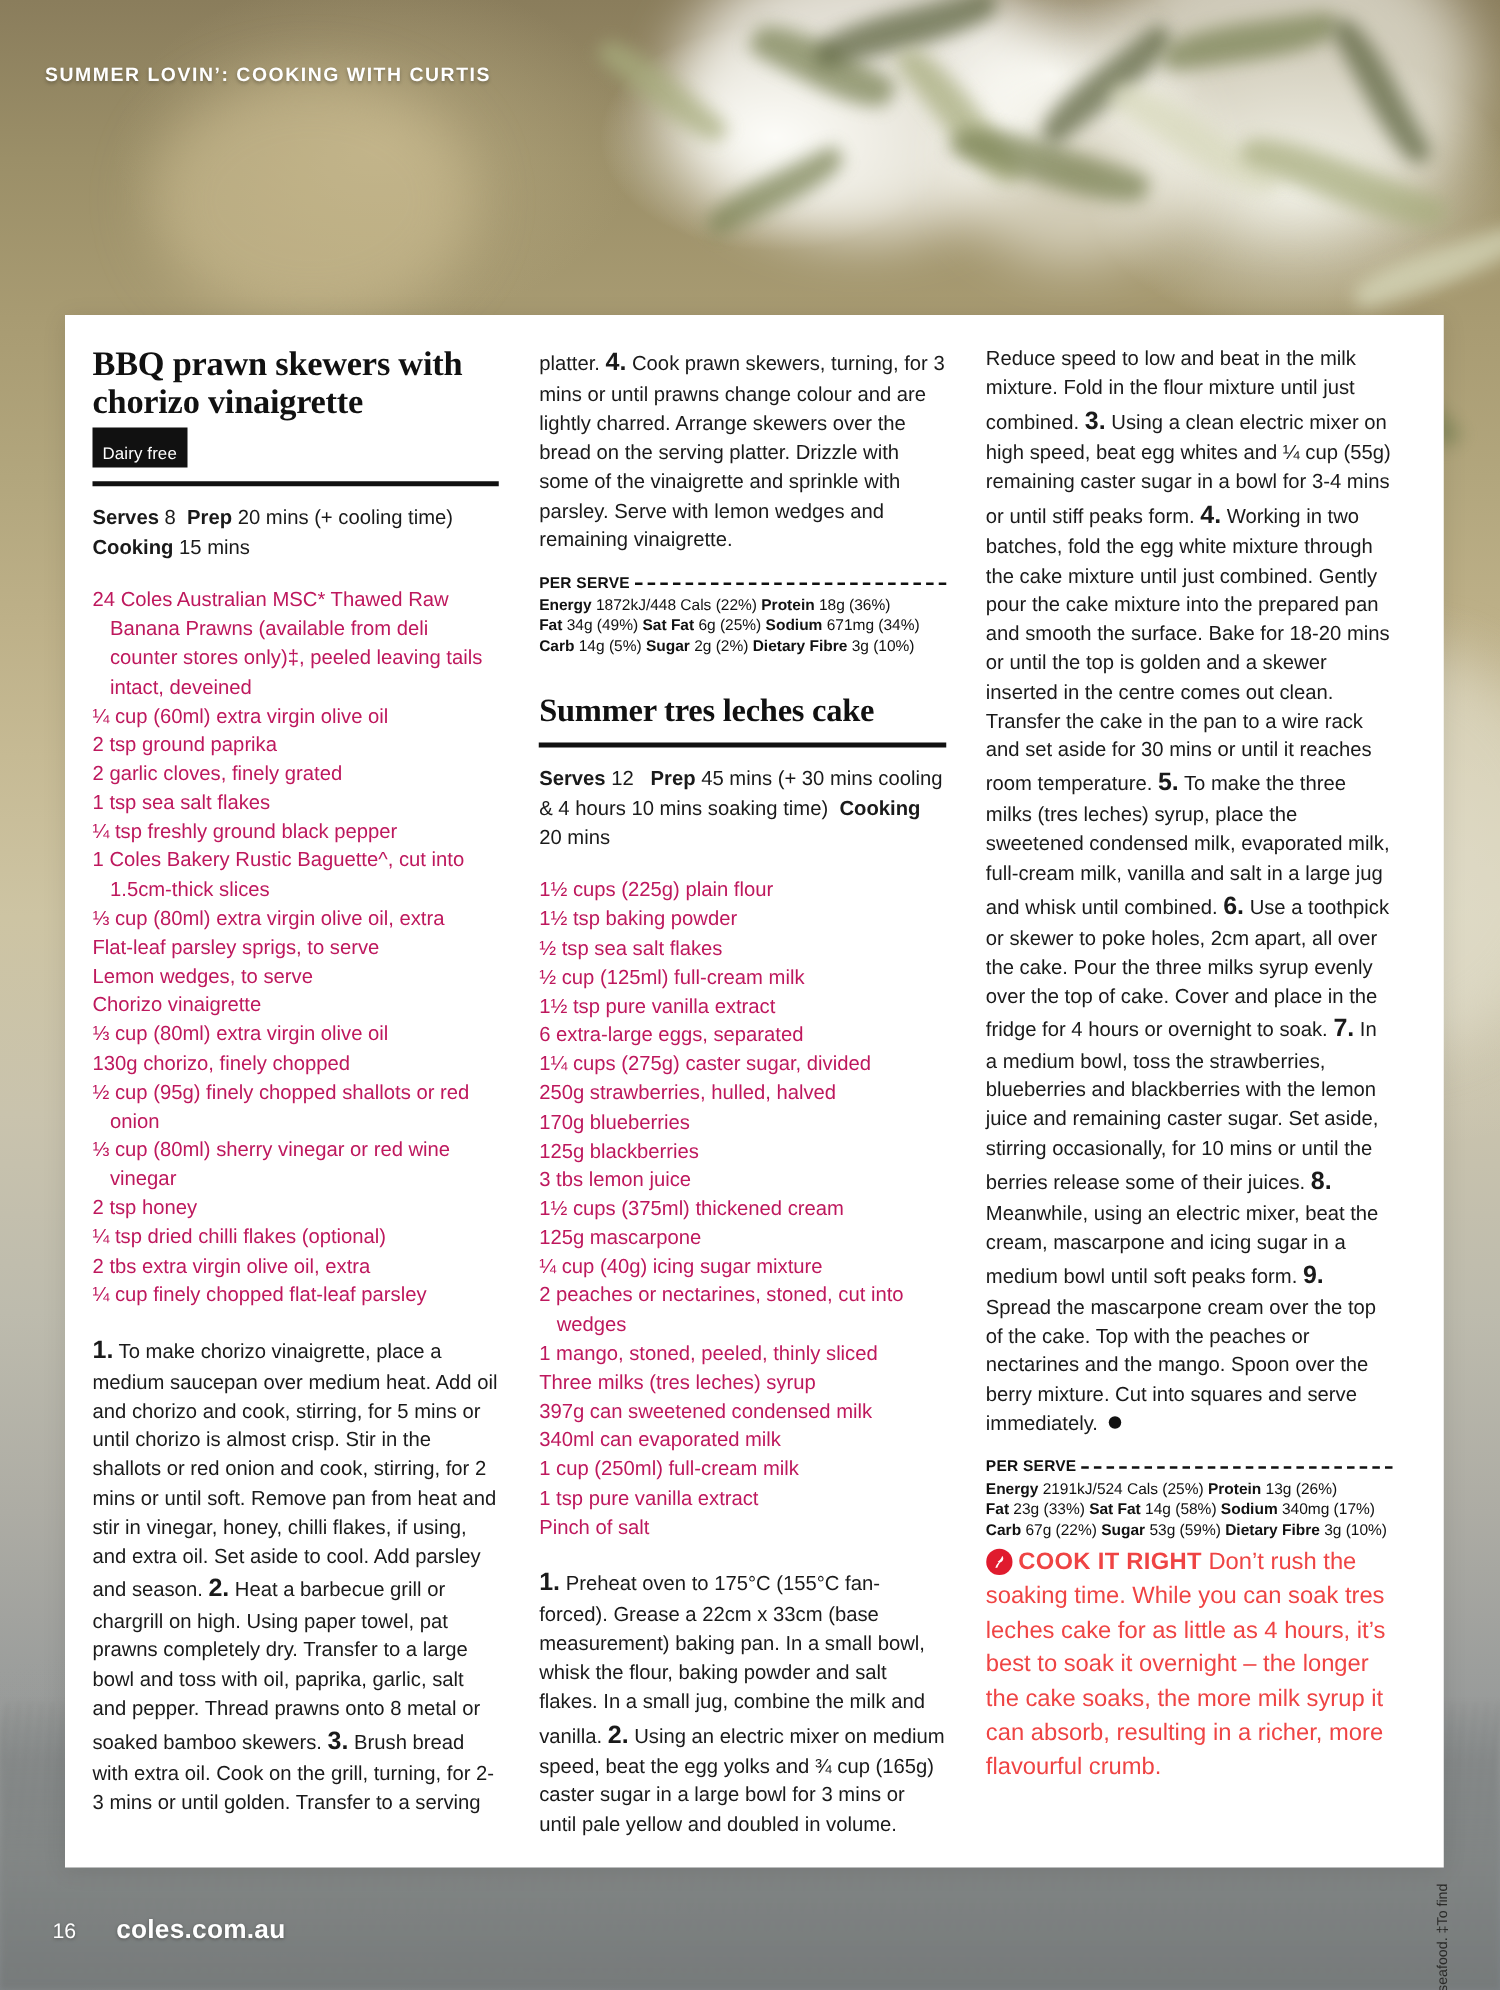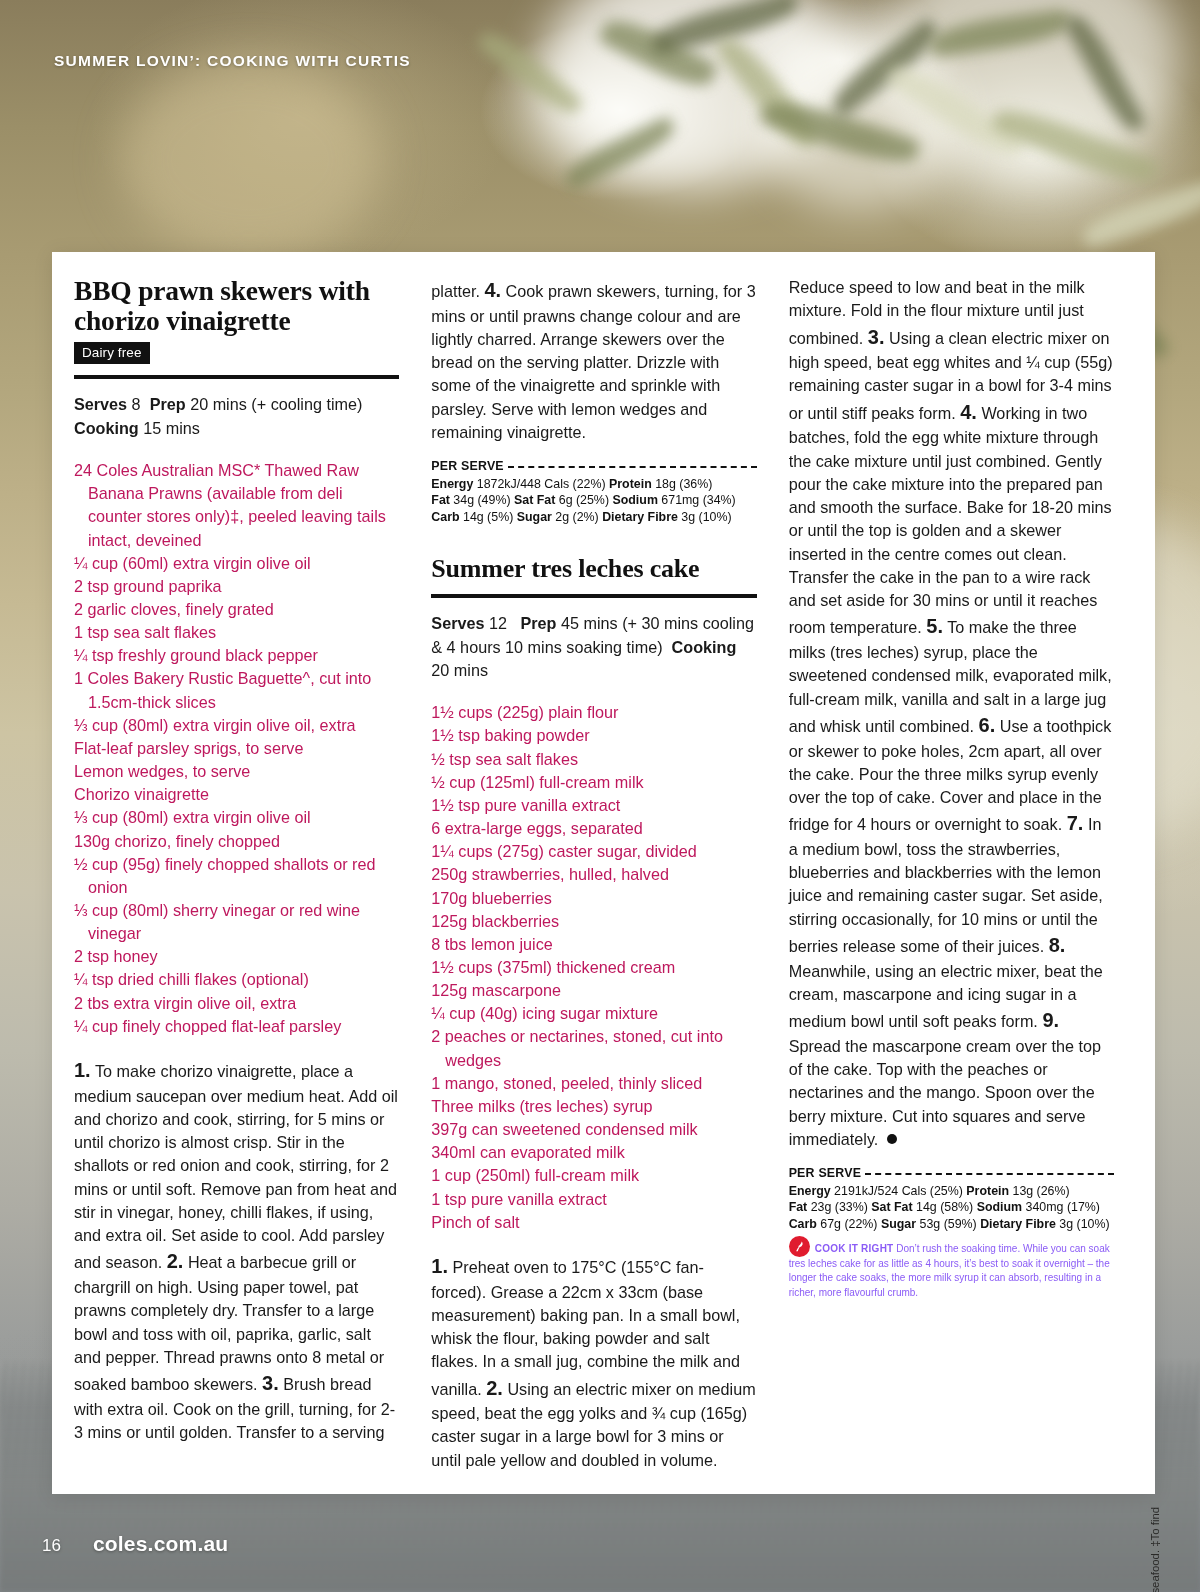--- a/index.html
+++ b/index.html
@@ -70,21 +70,21 @@
     height: 230px;
     background:
       linear-gradient(180deg, rgba(120,124,124,0) 0%, rgba(122,126,126,0.55) 20%, rgba(128,132,131,0.85) 55%, rgba(118,122,122,0.95) 100%),
       repeating-linear-gradient(95deg, rgba(255,255,255,0.05) 0px, rgba(255,255,255,0.05) 3px, rgba(0,0,0,0.045) 3px, rgba(0,0,0,0.045) 9px);
     filter: blur(2.5px);
   }
 
   
   #kicker {
     position: absolute;
-    left: 54px;
+    left: 36px;
     top: 52px;
     color: #ffffff;
     font-size: 15.5px;
     font-weight: bold;
     letter-spacing: 1.25px;
     text-shadow: 0 1px 3px rgba(0,0,0,0.30);
     z-index: 6;
   }
 
   
@@ -121,21 +121,21 @@
     margin-bottom: 7px;
   }
   .recipe-title.second { font-size: 26px; margin-bottom: 11px; }
 
   .tag-badge {
     display: inline-block;
     background: #111111;
     color: #ffffff;
     font-size: 13.5px;
     font-weight: 500;
-    padding: 3px 8px 4px 8px;
+    padding: 13px 8px 4px 8px;
     letter-spacing: 0.1px;
     margin-bottom: 11px;
   }
 
   .rule {
     height: 4px;
     background: #111111;
     margin-bottom: 14px;
   }
 
@@ -207,23 +207,23 @@
     flex: 1;
     border-top: 2px dashed #111111;
     height: 0;
     position: relative;
     top: 1px;
   }
   .nut-line b { font-weight: bold; }
 
   
   .tip {
-    font-size: 10px;
+    font-size: 19px;
     line-height: 1.44;
-    color: #8b5cf6;
+    color: #ef4444;
   }
   .tip-badge {
     display: inline-block;
     width: 21px; height: 21px;
     background: #e01b2e;
     border-radius: 50%;
     vertical-align: -5px;
     margin-right: 5px;
     position: relative;
   }
@@ -362,21 +362,21 @@
           <div class="ing">1½ cups (225g) plain flour</div>
           <div class="ing">1½ tsp baking powder</div>
           <div class="ing">½ tsp sea salt flakes</div>
           <div class="ing">½ cup (125ml) full-cream milk</div>
           <div class="ing">1½ tsp pure vanilla extract</div>
           <div class="ing">6 extra-large eggs, separated</div>
           <div class="ing">1¼ cups (275g) caster sugar, divided</div>
           <div class="ing">250g strawberries, hulled, halved</div>
           <div class="ing">170g blueberries</div>
           <div class="ing">125g blackberries</div>
-          <div class="ing">8 tbs lemon juice</div>
+          <div class="ing">3 tbs lemon juice</div>
           <div class="ing">1½ cups (375ml) thickened cream</div>
           <div class="ing">125g mascarpone</div>
           <div class="ing">¼ cup (40g) icing sugar mixture</div>
           <div class="ing">2 peaches or nectarines, stoned, cut into wedges</div>
           <div class="ing">1 mango, stoned, peeled, thinly sliced</div>
         </div>
       <div class="ing sub-head">Three milks (tres leches) syrup</div>
       <div id="r2-sub-list">
           <div class="ing">397g can sweetened condensed milk</div>
           <div class="ing">340ml can evaporated milk</div>

